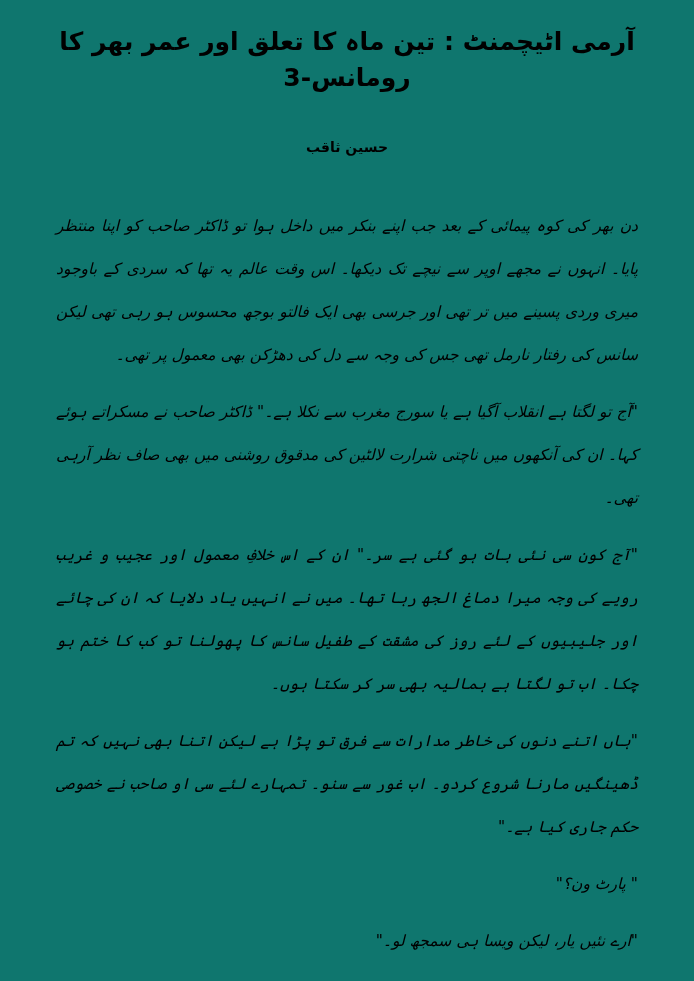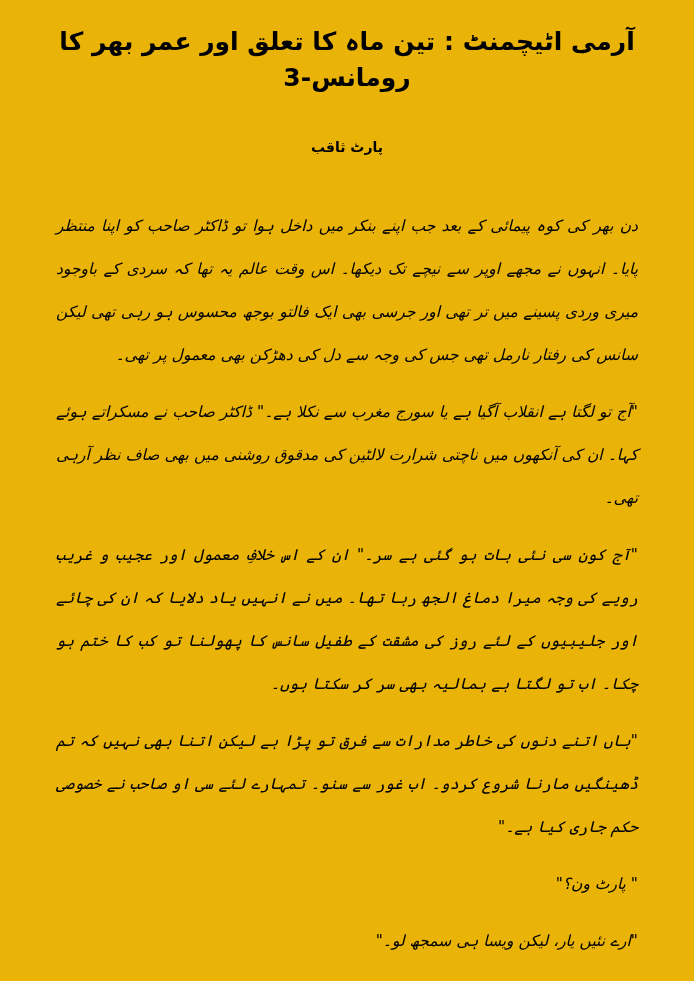--- a/index.html
+++ b/index.html
@@ -7,21 +7,21 @@
     padding: 0;
     background: #ffffff;
     color: #000000;
     font-family: "DejaVu Sans", sans-serif;
   }
   .page {
     position: relative;
     width: 694px;
     height: 981px;
     margin: 0 auto;
-    background: #eab308;
+    background: #0f766e;
     box-sizing: border-box;
     padding: 18px 56px 0 56px;
     overflow: hidden;
   }
   .title {
     direction: rtl;
     unicode-bidi: embed;
     text-align: center;
     font-size: 25px;
     font-weight: bold;
@@ -52,21 +52,21 @@
   .content p:last-child {
     margin-bottom: 0;
   }
 </style>
 </head>
 <body>
 
 <div class="page">
   <h1 class="title">آرمی اٹیچمنٹ : تین ماہ کا تعلق اور عمر بھر کا رومانس-3</h1>
 
-  <div class="author">پارٹ ثاقب</div>
+  <div class="author">حسین ثاقب</div>
 
   <div class="content">
     <p>دن بھر کی کوہ پیمائی کے بعد جب اپنے بنکر میں داخل ہوا تو ڈاکٹر صاحب کو اپنا منتظر پایا۔ انہوں نے مجھے اوپر سے نیچے تک دیکھا۔ اس وقت عالم یہ تھا کہ سردی کے باوجود میری وردی پسینے میں تر تھی اور جرسی بھی ایک فالتو بوجھ محسوس ہو رہی تھی لیکن سانس کی رفتار نارمل تھی جس کی وجہ سے دل کی دھڑکن بھی معمول پر تھی۔</p>
     <p>"آج تو لگتا ہے انقلاب آگیا ہے یا سورج مغرب سے نکلا ہے۔" ڈاکٹر صاحب نے مسکراتے ہوئے کہا۔ ان کی آنکھوں میں ناچتی شرارت لالٹین کی مدقوق روشنی میں بھی صاف نظر آرہی تھی۔</p>
     <p>"آج کون سی نئی بات ہو گئی ہے سر۔" ان کے اس خلافِ معمول اور عجیب و غریب رویے کی وجہ میرا دماغ الجھ رہا تھا۔ میں نے انہیں یاد دلایا کہ ان کی چائے اور جلیبیوں کے لئے روز کی مشقت کے طفیل سانس کا پھولنا تو کب کا ختم ہو چکا۔ اب تو لگتا ہے ہمالیہ بھی سر کر سکتا ہوں۔</p>
     <p>"ہاں اتنے دنوں کی خاطر مدارات سے فرق تو پڑا ہے لیکن اتنا بھی نہیں کہ تم ڈھینگیں مارنا شروع کردو۔ اب غور سے سنو۔ تمہارے لئے سی او صاحب نے خصوصی حکم جاری کیا ہے۔"</p>
     <p>" پارٹ ون؟"</p>
     <p>"ارے نئیں یار، لیکن ویسا ہی سمجھ لو۔"</p>
     <p>پتہ چلا کہ میری کوہ پیمائی کی پہلی اور دن بھر کی طویل مہم پر سی او صاحب بھی مشوش تھے۔ انہوں نے میس احوالدار کو خصوصی طور پر حکم جاری کیا کہ سویلین افسر کو واپسی پر نمک ملے گرم پانی سے غسل کرایا جائے۔ اس وقت بیٹ مین آگ پر پانی کا کنستر رکھے میرا انتظار کر رہا تھا۔ وہاں اینٹوں کے چولہے میں پھونکوں سے</p>
   </div>

